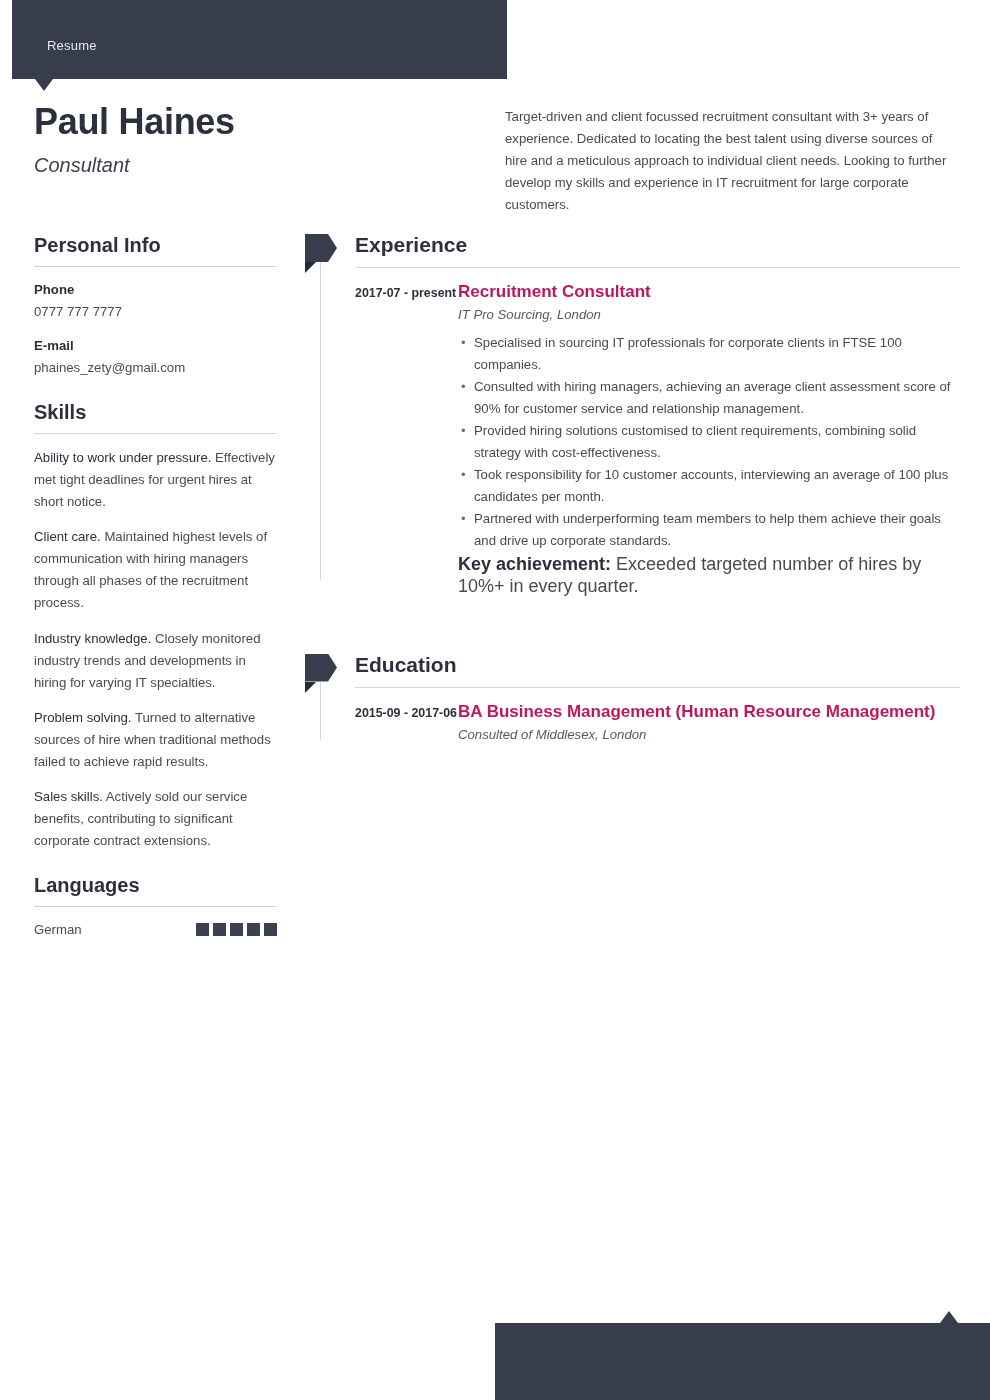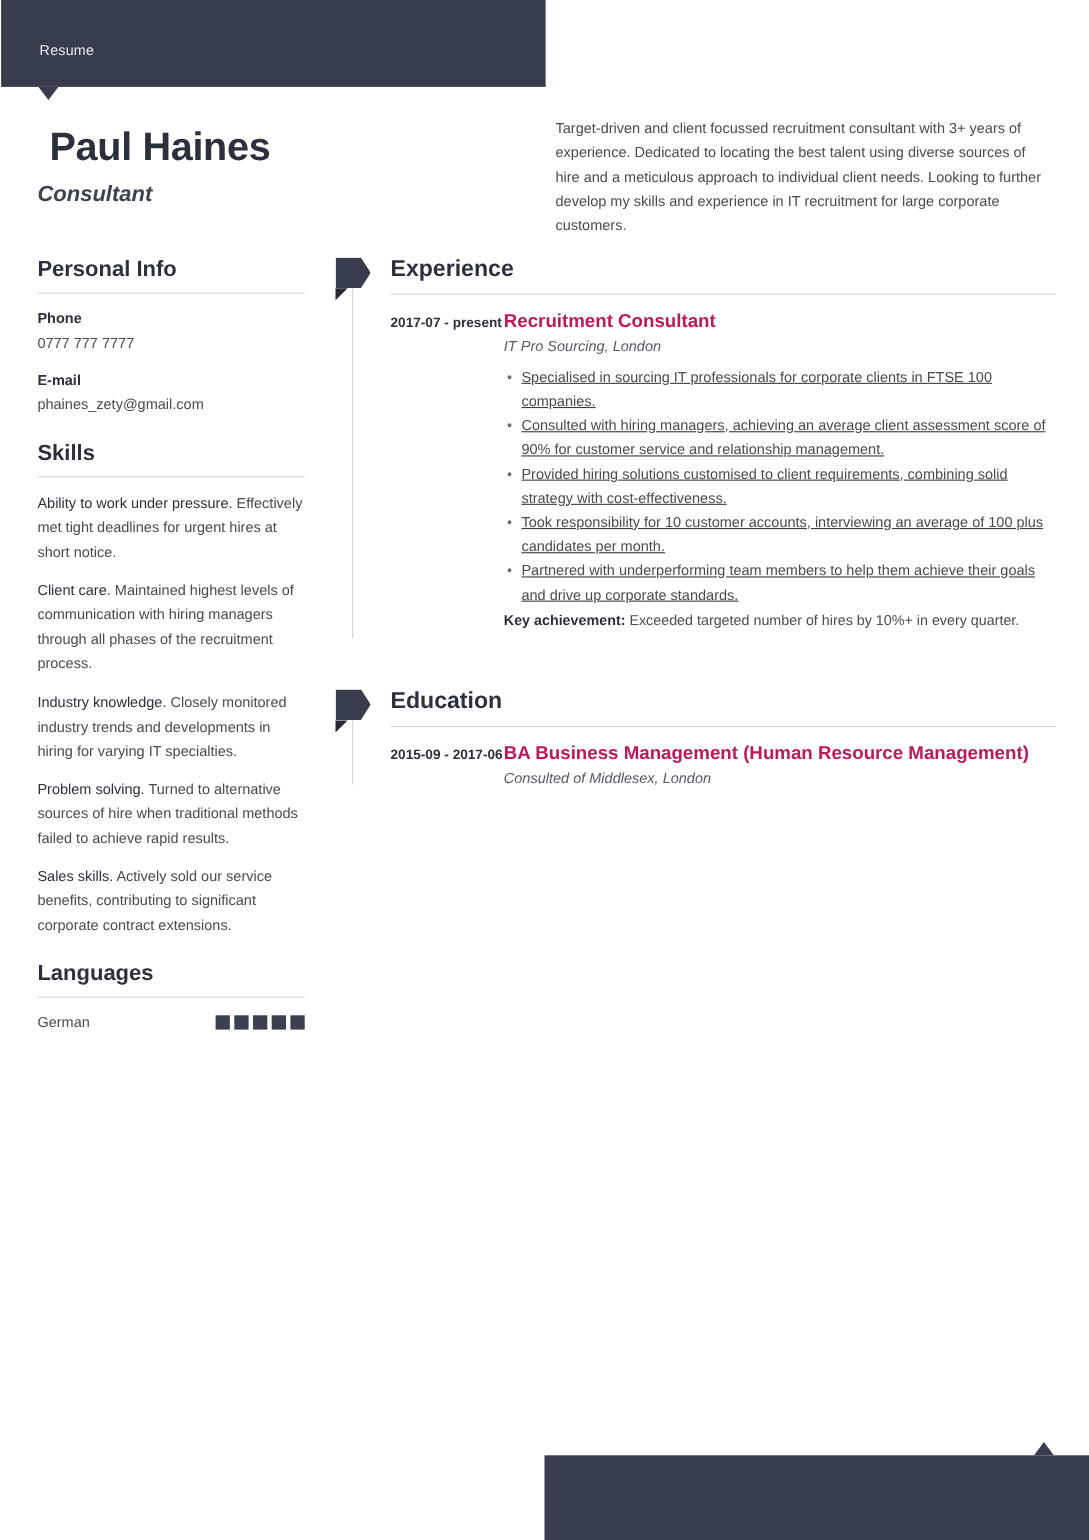--- a/index.html
+++ b/index.html
@@ -13,21 +13,21 @@
     font-family: "Liberation Sans", sans-serif;
     color: #3d3d3d;
     position: relative;
     overflow: hidden;
     -webkit-font-smoothing: antialiased;
   }
 
   
   .header-bar {
     position: absolute;
-    left: 1px;
+    left: 12px;
     top: 0;
     width: 495px;
     height: 79px;
     background: #373d4c;
   }
   .header-bar-label {
     position: absolute;
     left: 35px;
     top: 38px;
     font-size: 13px;
@@ -46,32 +46,32 @@
   }
 
   
   .name-block {
     position: absolute;
     left: 34px;
     top: 100px;
     width: 430px;
   }
   .full-name {
-    margin: 11px;
+    margin: 0;
     font-size: 36px;
     font-weight: bold;
     color: #2b303c;
     letter-spacing: -0.3px;
     line-height: 1.2;
   }
   .job-title {
     margin: 10px 0 0 0;
     font-size: 20px;
     font-style: italic;
-    font-weight: bold;
+    font-weight: normal;
     color: #3d4250;
     line-height: 1.2;
   }
 
   
   .summary {
     position: absolute;
     left: 505px;
     top: 106px;
     width: 450px;
@@ -230,40 +230,39 @@
     margin: 3px 0 0 0;
     font-size: 13.2px;
     font-style: italic;
     color: #555a63;
     line-height: 1.3;
   }
   .bullets {
     list-style: none;
     margin: 8px 0 0 0;
     padding: 0;
-    text-decoration: underline;
   }
   .bullets li {
     position: relative;
     padding-left: 16px;
     font-size: 13.2px;
     line-height: 22px;
     color: #4b4b4b;
   }
   .bullets li::before {
     content: "\2022";
     position: absolute;
     left: 3px;
     top: 0;
     color: #6d6d6d;
     font-size: 13px;
   }
   .key-achievement {
     margin-top: 1px;
-    font-size: 13px;
+    font-size: 18px;
     line-height: 22px;
     color: #4b4b4b;
   }
   .key-achievement .ka-label {
     font-weight: bold;
     color: #2b303c;
   }
   .section-gap {
     height: 31px;
   }

